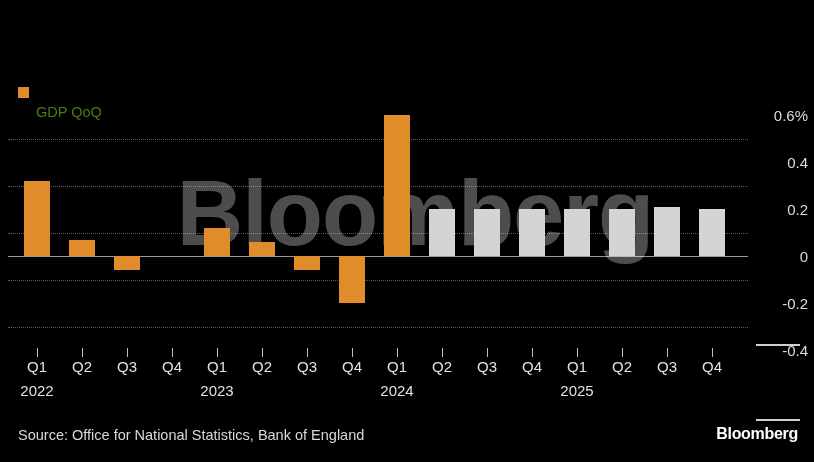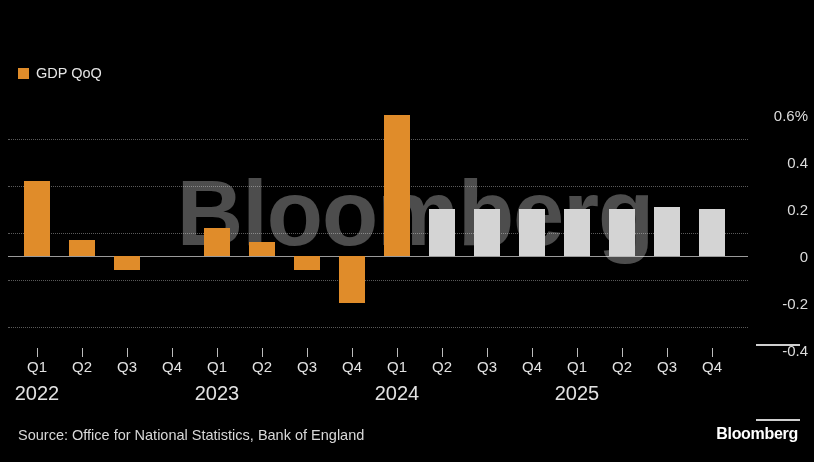--- a/index.html
+++ b/index.html
@@ -48,22 +48,23 @@
     align-items: center;
     gap: 7px;
   }
   .legend-swatch {
     width: 11px;
     height: 11px;
     display: block;
   }
   .legend-label {
     font-size: 14.5px;
-    color: #e5e5e5;
+    color: #4d7c0f;
     line-height: 1;
+    margin-top: 39px;
   }
 
   
   #plot {
     position: absolute;
     left: 0px;
     top: 88px;
     width: 748px;
     height: 258px;
   }
@@ -153,21 +154,21 @@
   .xlabel {
     position: absolute;
     font-size: 15px;
     color: #e2e2e2;
     transform: translateX(-50%);
     white-space: nowrap;
   }
   .xyear {
     position: absolute;
     top: 24px;
-    font-size: 20px;
+    font-size: 15px;
     color: #e2e2e2;
     transform: translateX(-50%);
     white-space: nowrap;
   }
 
   
   .footer-rule {
     position: absolute;
     left: 0;
     top: 412px;

